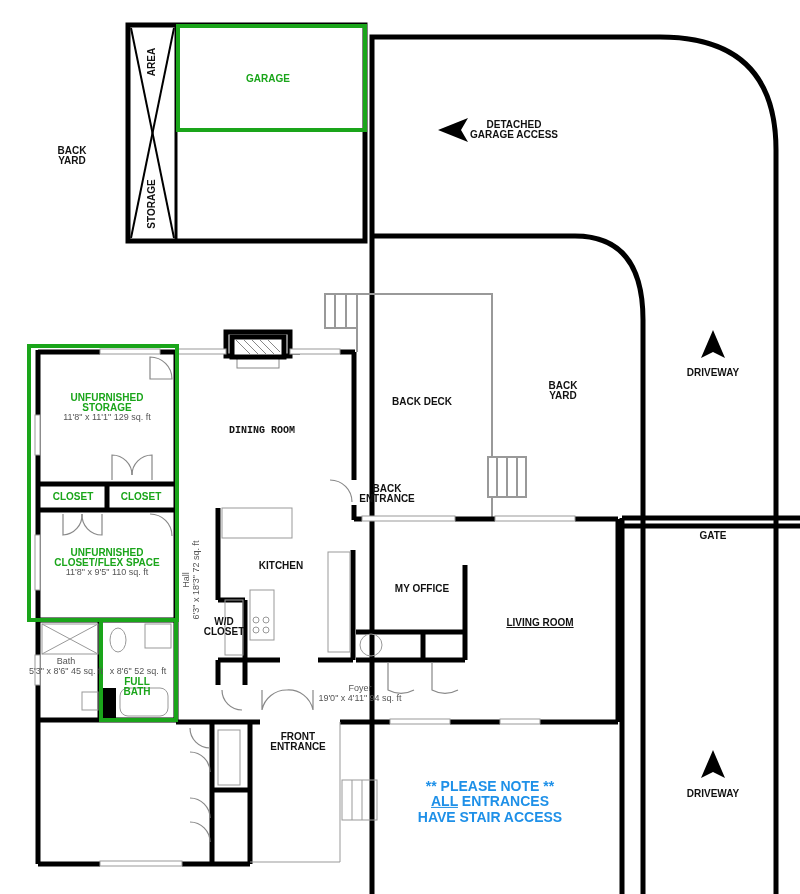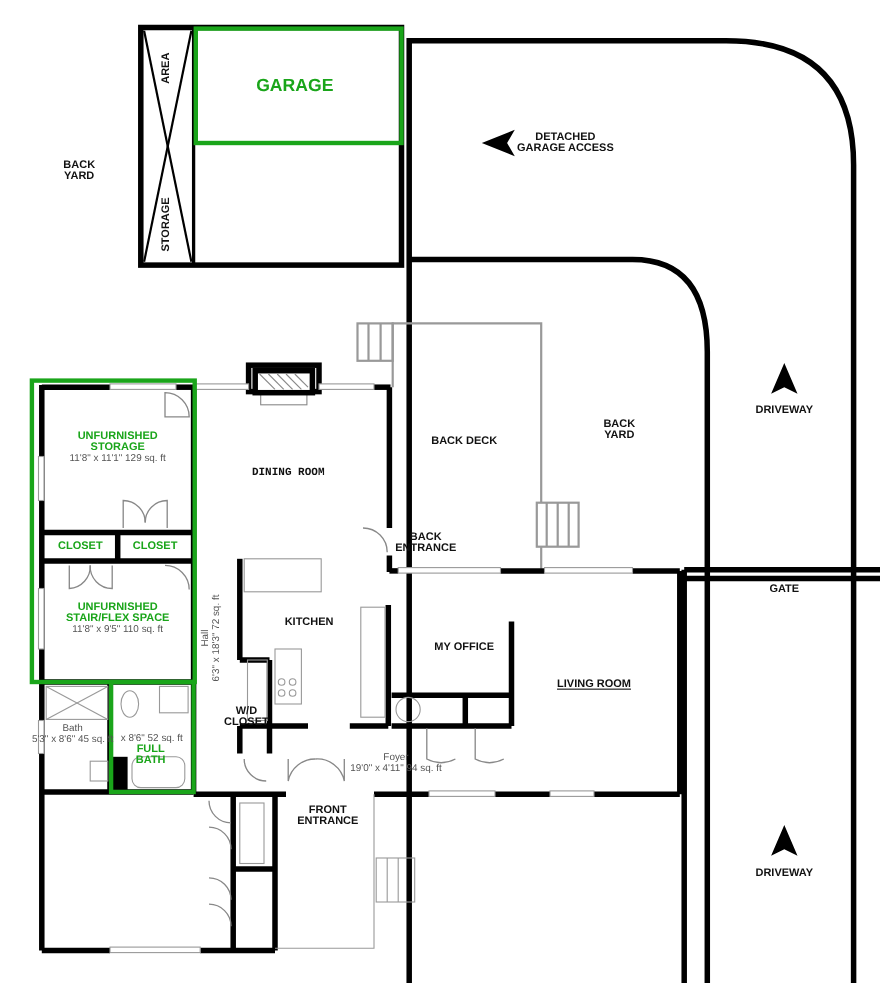--- a/index.html
+++ b/index.html
@@ -1,20 +1,20 @@
 <!DOCTYPE html>
 <html><head>
 <meta charset="utf-8">
 <style>
   html, body { margin:0; padding:0; background:#ffffff; }
   #plan { position:relative; width:800px; height:894px; overflow:hidden; background:#fff; font-family:"Liberation Sans", sans-serif; }
   svg.base { position:absolute; left:0; top:0; }
   .lbl { position:absolute; font-family:"Liberation Sans", sans-serif; font-weight:bold; text-align:center; line-height:1.0; color:#111; white-space:nowrap; transform:translate(-50%,-50%); }
   .lbl.sm { font-size:10px; }
-  .lbl.md { font-size:16px; }
+  .lbl.md { font-size:10px; }
   .green { color:#1aa51a; }
   .dim { font-weight:normal; font-size:9px; color:#555; }
   .dimlbl { position:absolute; font-family:"Liberation Sans", sans-serif; font-size:9px; color:#555; white-space:nowrap; transform:translate(-50%,-50%); text-align:center; line-height:1.1; }
   .vert { transform:translate(-50%,-50%) rotate(-90deg); }
   .note { position:absolute; left:490px; top:802px; transform:translate(-50%,-50%); font-family:"Liberation Sans", sans-serif; font-weight:bold; font-size:14px; color:#1e90e8; text-align:center; line-height:1.1; white-space:nowrap; }
   .note u { text-decoration:underline; }
 </style>
 </head>
 <body>
 
@@ -216,21 +216,21 @@
     <div>UNFURNISHED</div>
     <div>STORAGE</div>
     <div class="dim">11'8" x 11'1" 129 sq. ft</div>
   </div>
 
   <div class="lbl sm green" style="left:73px;top:497px;">CLOSET</div>
   <div class="lbl sm green" style="left:141px;top:497px;">CLOSET</div>
 
   <div class="lbl sm green" style="left:107px;top:562px;">
     <div>UNFURNISHED</div>
-    <div>STAIR/FLEX SPACE</div>
+    <div>CLOSET/FLEX SPACE</div>
     <div class="dim">11'8" x 9'5" 110 sq. ft</div>
   </div>
 
   <div class="dimlbl" style="left:66px;top:667px;">
     <div>Bath</div>
     <div>5'3" x 8'6" 45 sq. ft</div>
   </div>
 
   <div class="lbl sm green" style="left:137px;top:655px;margin-top:32px;">
     <div>FULL</div>
@@ -238,32 +238,37 @@
   </div>
   <div class="dimlbl" style="left:138px;top:672px;">x 8'6" 52 sq. ft</div>
 
   <div class="dimlbl vert" style="left:192px;top:580px;">
     <div>Hall</div>
     <div>6'3" x 18'3" 72 sq. ft</div>
   </div>
 
   <div class="lbl sm" style="left:281px;top:566px;">KITCHEN</div>
 
-  <div class="lbl sm" style="left:224px;top:627px;margin-top:25px;">
+  <div class="lbl sm" style="left:224px;top:627px;">
     <div>W/D</div>
       <div>CLOSET</div>
   </div>
 
   <div class="lbl sm" style="left:410px;top:589px;padding-left:24px;">MY OFFICE</div>
   <div class="lbl sm" style="left:540px;top:623px;text-decoration:underline;">LIVING ROOM</div>
 
   <div class="dimlbl" style="left:360px;top:694px;">
     <div>Foyer</div>
     <div>19'0" x 4'11" 94 sq. ft</div>
   </div>
 
   <div class="lbl sm" style="left:298px;top:742px;">
     <div>FRONT</div>
       <div>ENTRANCE</div>
   </div>
 
+  <div class="note">
+    <div>** PLEASE NOTE **</div>
+    <div><u>ALL</u><span> ENTRANCES</span></div>
+    <div>HAVE STAIR ACCESS</div>
+  </div>
 
 </div>
 
 </body></html>

